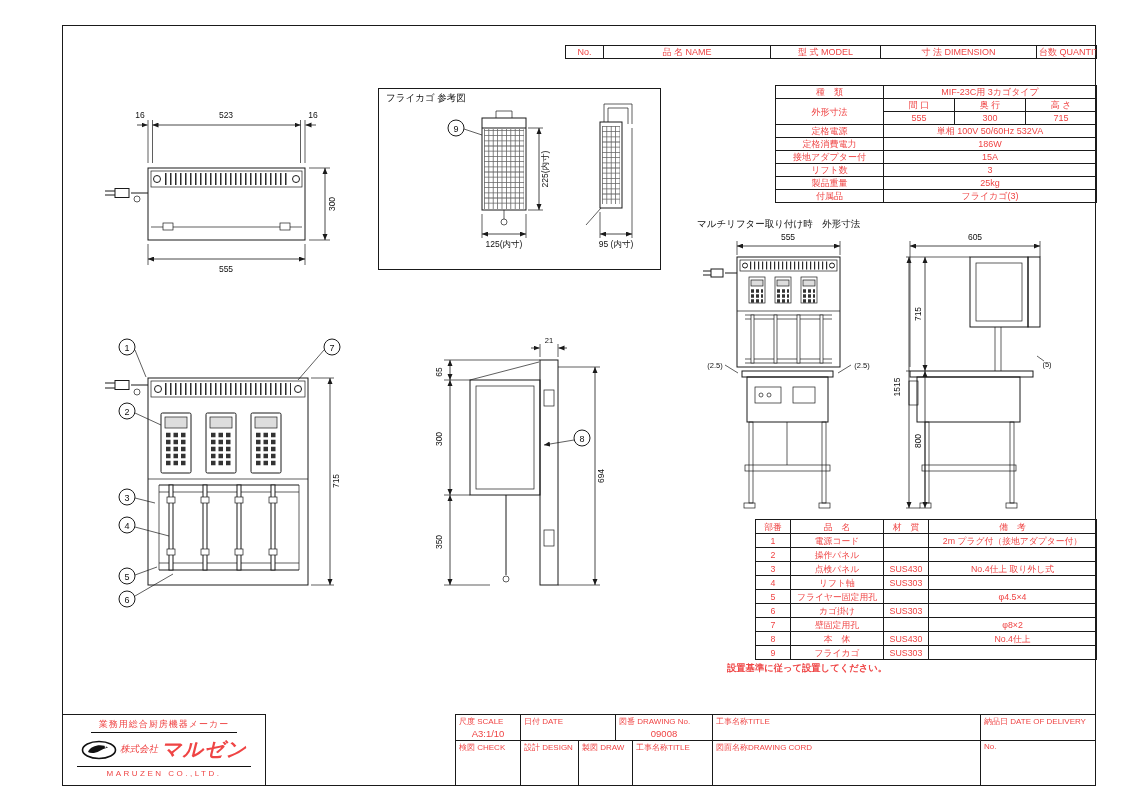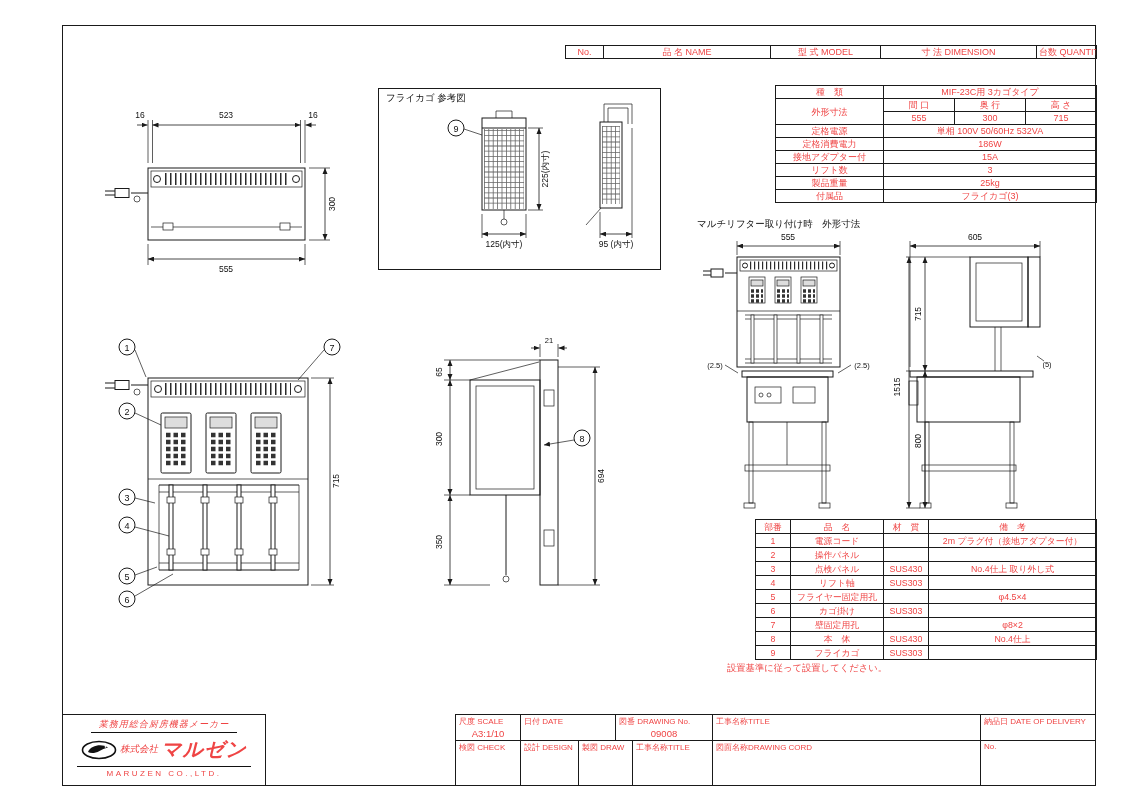--- a/index.html
+++ b/index.html
@@ -22,26 +22,26 @@
   svg.dwg .mesh { stroke:#666; }
   svg.dwg .keys { stroke:#333; stroke-width:4.5; stroke-dasharray:4.5 3; }
   svg.dwg .keys2{ stroke:#333; stroke-width:3.5; stroke-dasharray:3 2; }
   svg.dwg .kdisp{ fill:#ddd; stroke:#1a1a1a; stroke-width:0.7; }
   svg.dwg text { stroke:none; fill:#111; font-size:9px; }
   svg.dwg text.c { text-anchor:middle; font-size:9px; }
   svg.dwg text.d { text-anchor:middle; font-size:8.5px; }
   svg.dwg text.s { text-anchor:middle; font-size:7.5px; }
   svg.dwg text.t { font-size:9.5px; }
   .notes { position:absolute; left:700px; top:662px; width:396px; font-size:9.3px; line-height:13.5px; }
-  .notes .ind { padding-left:27px; }
+  .notes .ind { padding-left:27px;font-weight:bold; }
   .tcell { position:absolute; border:1px solid #1a1a1a; }
   .tcell .lab { font-size:8px; padding:1px 3px; white-space:nowrap; }
   .tcell .val { text-align:center; font-size:9.5px; line-height:11px; }
   .company { text-align:center; }
-  .tagline { font-size:9px; border-bottom:1px solid #111; width:fit-content; margin:3px auto 0; padding:0 8px 1px; letter-spacing:1px;font-style:italic; }
+  .tagline { font-size:9px; border-bottom:1px solid #111; width:fit-content; margin:3px auto 0; padding:0 8px 1px; letter-spacing:1px; }
   .logorow { display:flex; align-items:center; justify-content:center; gap:3px; margin-top:3px;font-style:italic; }
   .kk { font-size:9.5px; }
   .mz { font-size:20px; font-weight:bold; letter-spacing:1px; }
   .en { font-size:8px; letter-spacing:2.5px; border-top:1px solid #111; width:86%; margin:3px auto 0; padding-top:2px; }
 </style>
 </head>
 <body>
 
 <div class="page">
 

